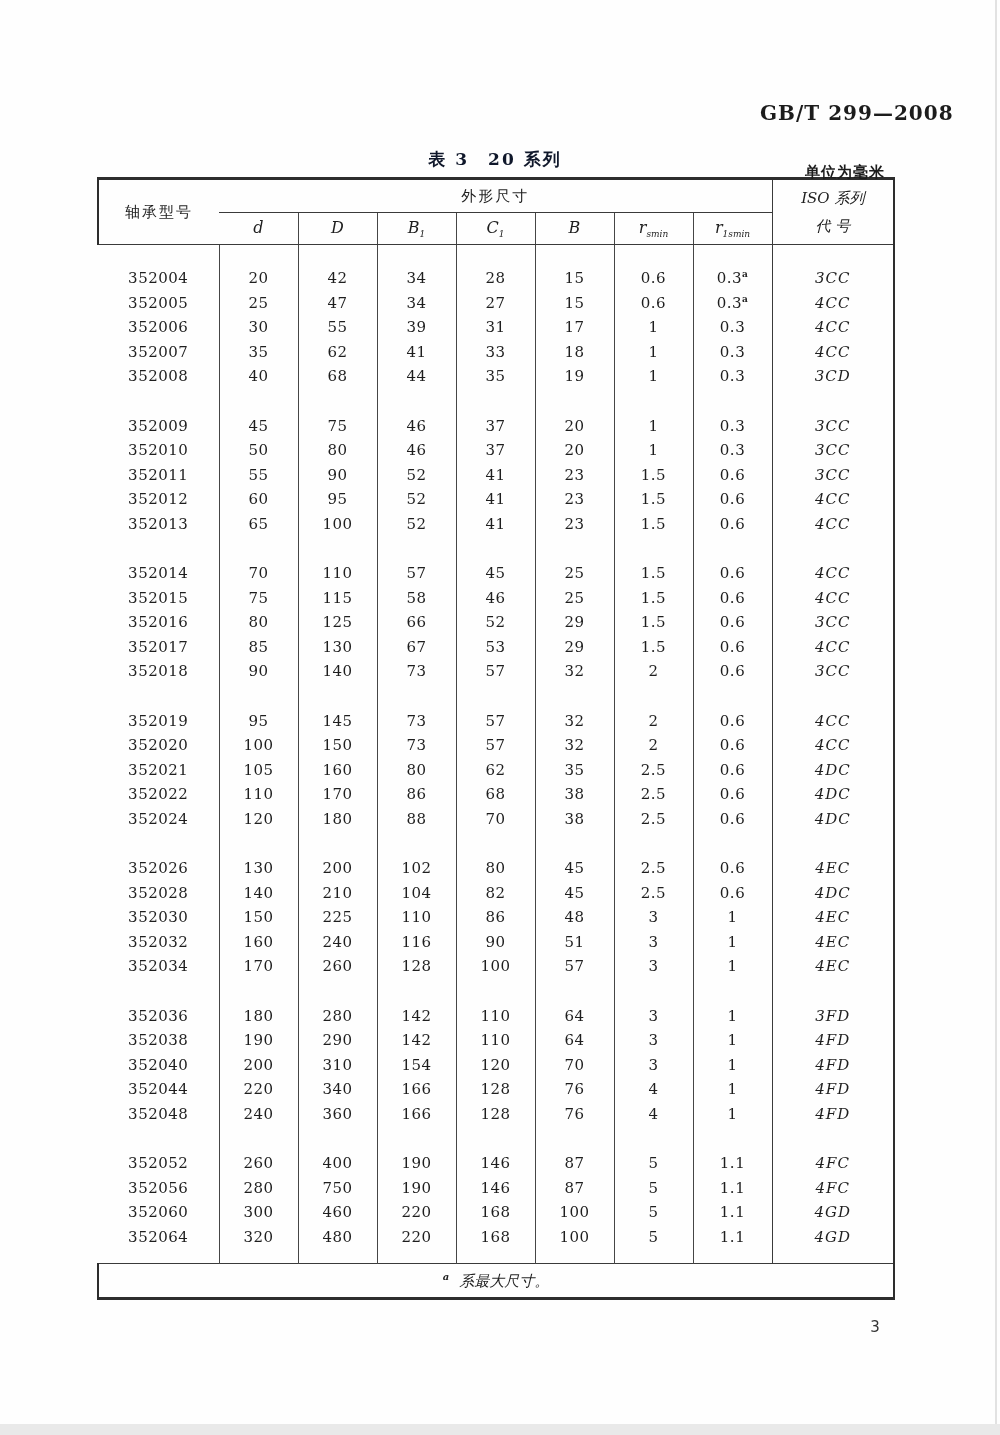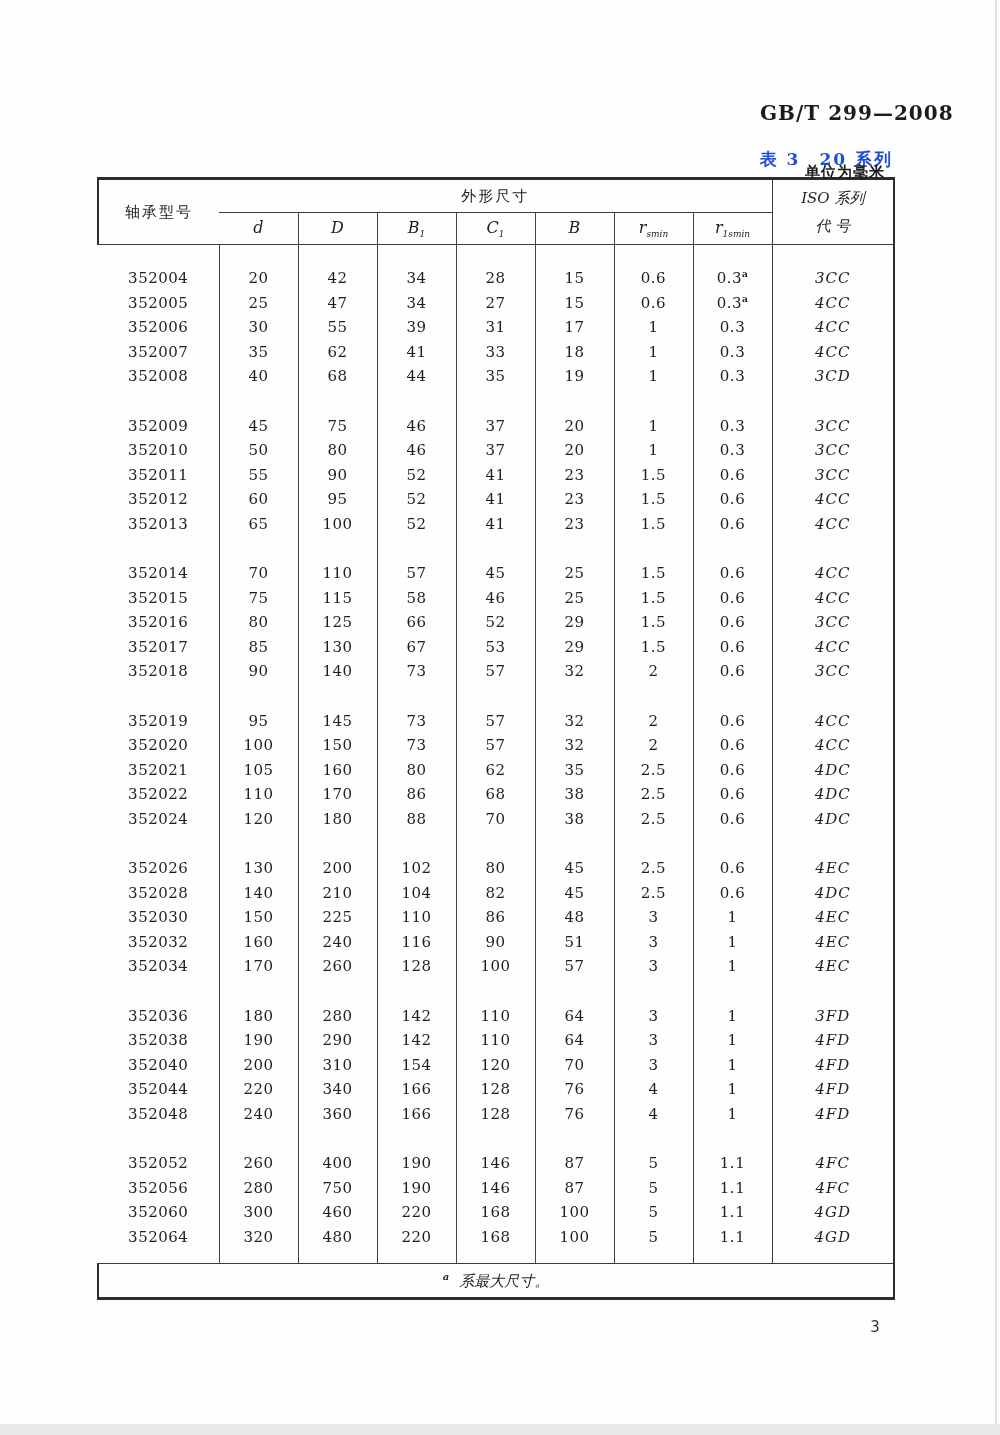--- a/index.html
+++ b/index.html
@@ -35,22 +35,22 @@
     position: absolute; top: 101px; left: 760px; width: 143px;
     font-weight: bold; font-size: 20px; letter-spacing: 1px;
     color: #1c1c1c; z-index: 2; text-align: right; white-space: nowrap;
   }
 
   .caption-row {
     position: absolute; top: 148px; left: 97px; width: 796px; height: 24px;
     z-index: 2;
   }
   .table-caption {
-    position: absolute; left: 0; right: 0; text-align: right;
-    font-weight: bold; font-size: 17px; color: #1d4ed8; letter-spacing: 2px;
+    position: absolute; left: 0; right: 0; text-align: center;
+    font-weight: bold; font-size: 17px; color: #0f172a; letter-spacing: 2px;
   }
   .unit-note {
     position: absolute; right: 8px; top: 3px;
     font-weight: bold; font-size: 15px; color: #1c1c1c; letter-spacing: 1px; margin-top: 12px;
   }
 
   table.spec {
     position: absolute; left: 97px; top: 177px;
     width: 796px; border-collapse: collapse; table-layout: fixed;
     z-index: 1; background: transparent;

